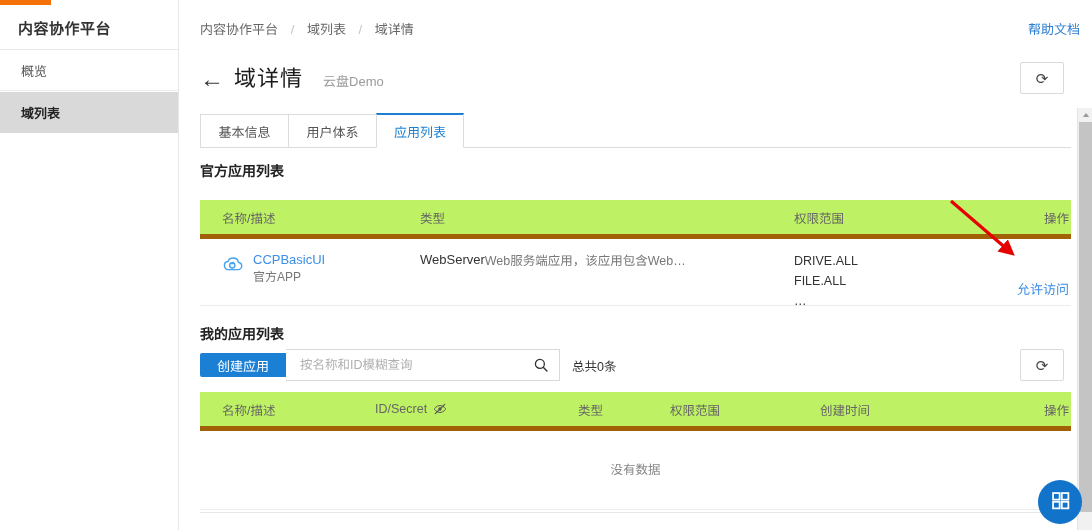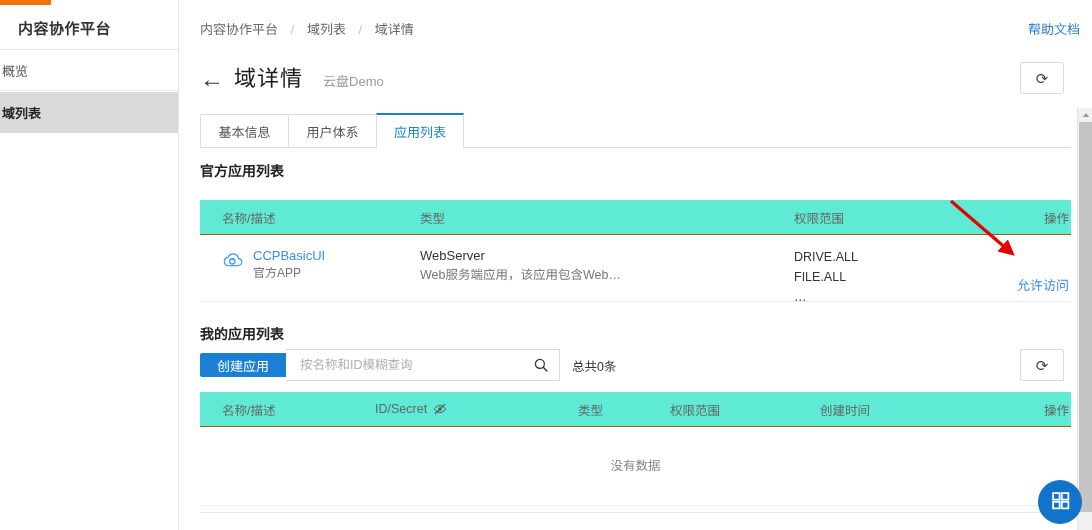--- a/index.html
+++ b/index.html
@@ -19,21 +19,21 @@
   }
   .accent-bar{position:absolute;left:0;top:0;width:51px;height:5px;background:#f2710a;}
   .brand{
     position:absolute;left:0;top:5px;width:178px;height:45px;
     border-bottom:1px solid #e8e8e8;box-sizing:border-box;
     display:flex;align-items:center;padding-left:18px;
     font-size:15px;font-weight:bold;color:#333;letter-spacing:.5px;
   }
   .nav-item{
     position:absolute;left:0;width:178px;height:41px;
-    display:flex;align-items:center;padding-left:2px;box-sizing:border-box;
+    display:flex;align-items:center;padding-left:21px;box-sizing:border-box;
     font-size:13px;color:#555;border-bottom:1px solid #ececec;
   }
   .nav-item.overview{top:50px;}
   .nav-item.domains{top:92px;background:#d9d9d9;color:#222;font-weight:bold;border-bottom:none;}
 
   
   .main{
     position:absolute;left:179px;top:0;width:913px;height:530px;
     background:#fff;box-sizing:border-box;overflow:hidden;
   }
@@ -92,21 +92,21 @@
     position:absolute;left:21px;font-size:14px;font-weight:bold;color:#222;
   }
   .section-title.official{top:160px;}
   .section-title.mine{top:323px;}
 
   .tbl{position:absolute;left:21px;width:871px;box-sizing:border-box;}
   .tbl.official{top:200px;}
   .tbl.mine{top:392px;}
 
   .thead{
-    height:34px;background:#5eead4;border-bottom:1px solid #a16207;
+    height:34px;background:#bef264;border-bottom:5px solid #a16207;
     position:relative;
   }
   .thead .th{
     position:absolute;top:0;height:34px;display:flex;align-items:center;
     font-size:12.5px;color:#666;white-space:nowrap;
   }
   .tbody-row{position:relative;border-bottom:1px solid #ececec;}
   .tbody-row .td{
     position:absolute;display:flex;align-items:flex-start;
     font-size:12.5px;color:#444;
@@ -116,21 +116,21 @@
   .official .c-name{left:22px;}
   .official .c-type{left:220px;}
   .official .c-scope{left:594px;}
   .official .c-action{right:2px;}
 
   .official-row{height:66px;}
   .app-cell{left:22px;top:12px;display:flex;align-items:flex-start;}
   .cloud-icon{width:22px;height:22px;margin-right:9px;margin-top:2px;flex:0 0 auto;}
   .app-name{font-size:13px;color:#3a8ee6;line-height:17px;cursor:pointer;}
   .app-desc{font-size:12px;color:#777;line-height:19px;}
-  .type-cell{left:220px;top:12px;flex-direction:column;}
+  .type-cell{left:220px;top:12px;flex-direction:row;}
   .type-name{font-size:13px;color:#333;line-height:18px;}
   .type-desc{font-size:12.5px;color:#777;line-height:20px;max-width:250px;
     white-space:nowrap;overflow:hidden;text-overflow:ellipsis;}
   .scope-cell{left:594px;top:12px;flex-direction:column;}
   .scope-cell span{font-size:12.5px;color:#333;line-height:20px;}
   .action-cell{right:2px;top:40px;}
   .action-link{font-size:13px;color:#3a8ee6;cursor:pointer;}
 
   
   .mine .c-name{left:22px;}

